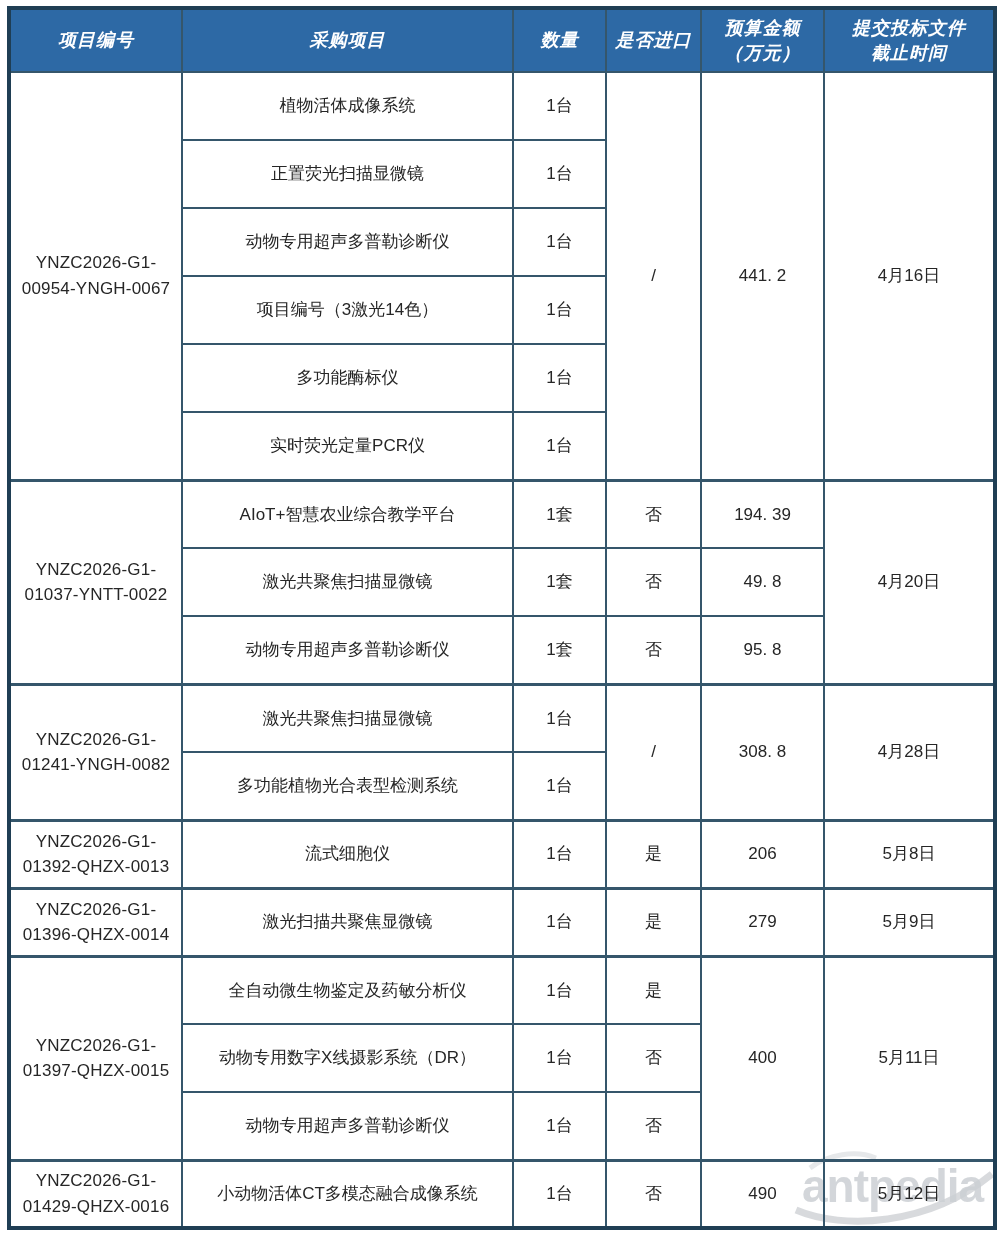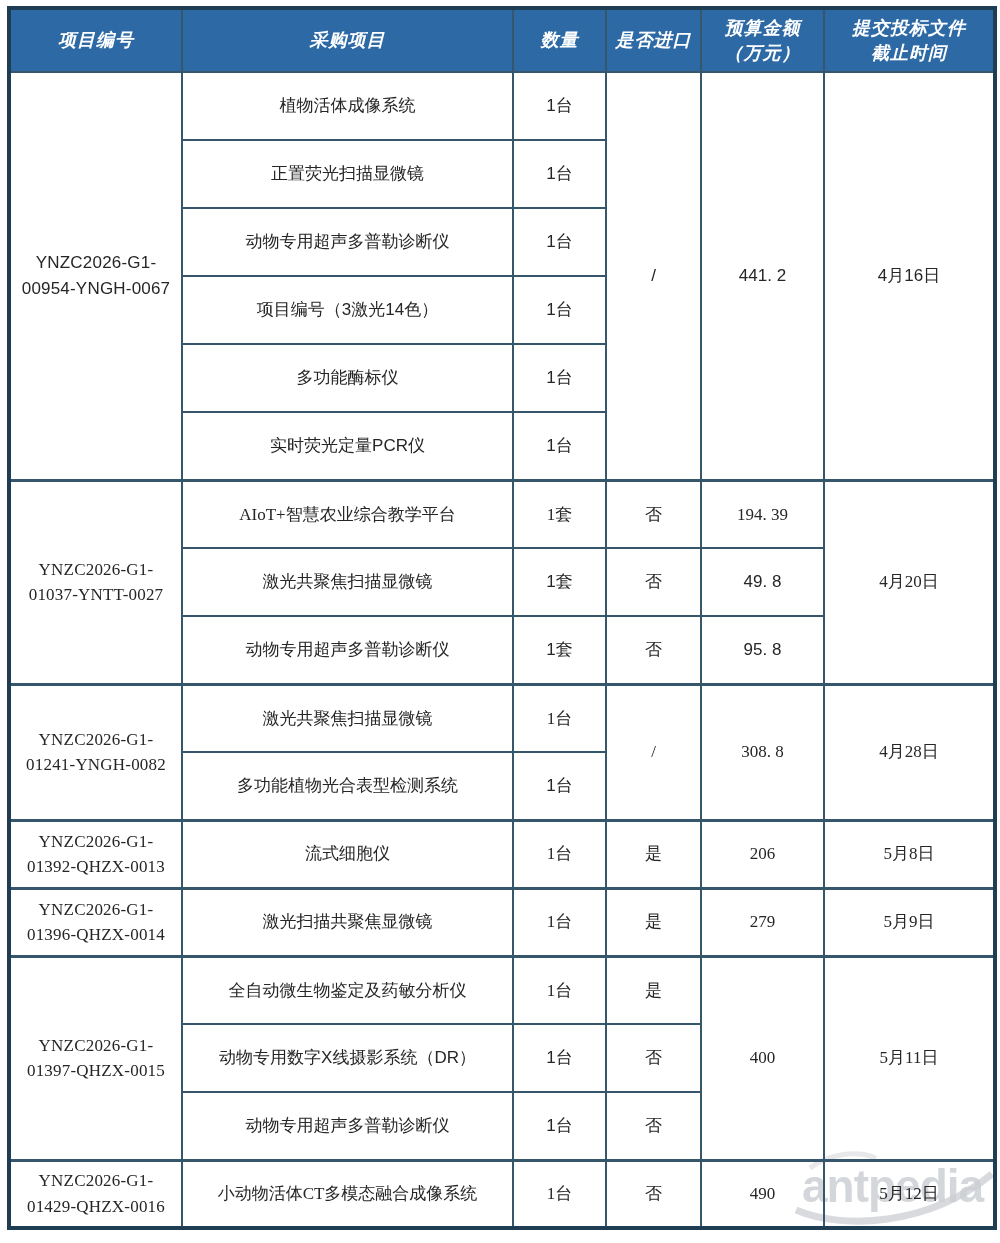--- a/index.html
+++ b/index.html
@@ -51,21 +51,21 @@
     font-size: 18px;
     letter-spacing: 1px;
     line-height: 1.35;
   }
   table.proc td {
     color: #262626;
     font-size: 17px;
     line-height: 1.5;
   }
   td.proj { font-size: 17px; letter-spacing: 0.2px; }
-  tr.gtop td { border-top-width: 3px; font-family: Liberation Serif, serif; }
+  tr.gtop td { border-top-width: 3px; }
   .wm-text {
     font-family: "Liberation Sans", "DejaVu Sans", sans-serif;
     font-weight: bold;
     letter-spacing: -1px;
   }
 </style>
 </head>
 <body>
 
 <svg class="watermark" viewBox="0 0 212 102" xmlns="http://www.w3.org/2000/svg">
@@ -129,21 +129,21 @@
       <td>1台</td>
     </tr>
     <tr>
       <td>实时荧光定量PCR仪</td>
       <td>1台</td>
     </tr>
 
     <tr class="gtop">
       <td class="proj" rowspan="3">
         <div>YNZC2026-G1-</div>
-        <div>01037-YNTT-0027</div>
+        <div>01037-YNTT-0022</div>
       </td>
       <td>AIoT+智慧农业综合教学平台</td>
       <td>1套</td>
       <td>否</td>
       <td>194. 39</td>
       <td rowspan="3">4月20日</td>
     </tr>
     <tr>
       <td>激光共聚焦扫描显微镜</td>
       <td>1套</td>

